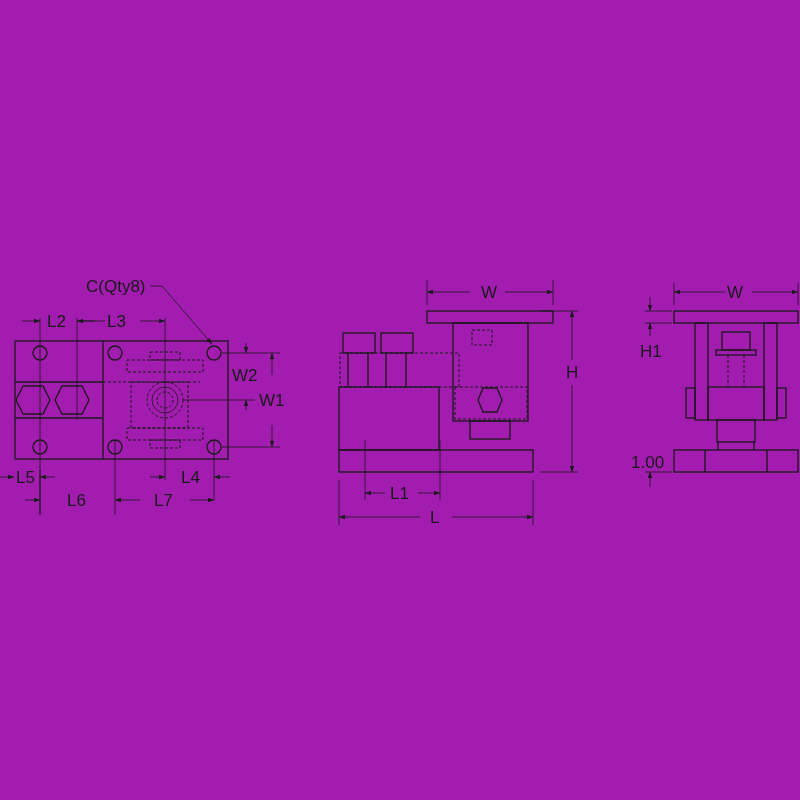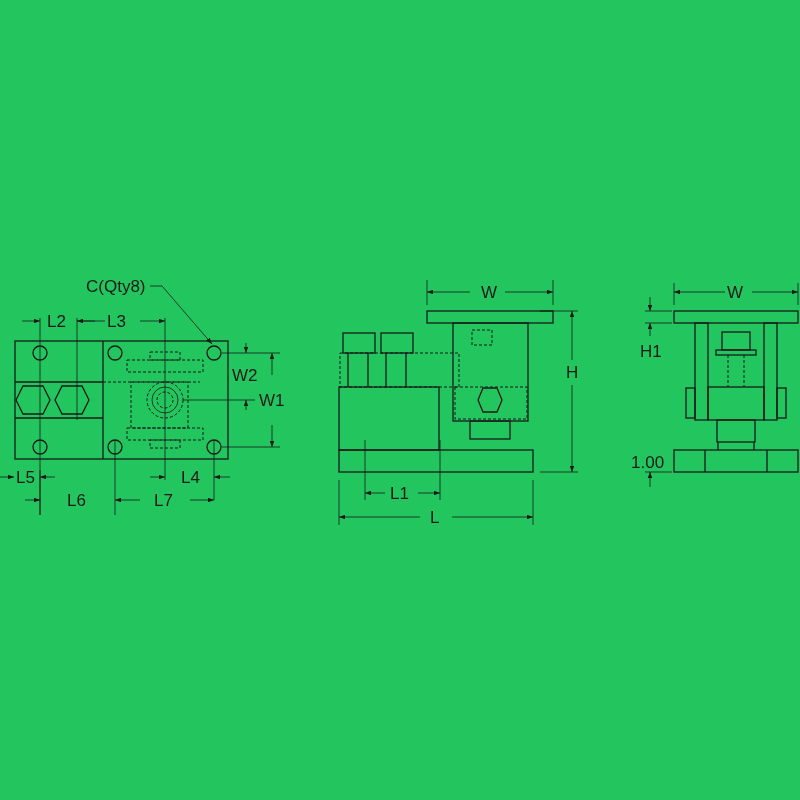--- a/index.html
+++ b/index.html
@@ -1,16 +1,16 @@
 <!DOCTYPE html>
 <html><head>
 <meta charset="utf-8">
 <style>
   html, body { margin:0; padding:0; background:#ffffff; }
-  #canvas { position:relative; width:800px; height:800px; background:#22c55e; overflow:hidden; }
+  #canvas { position:relative; width:800px; height:800px; background:#a21caf; overflow:hidden; }
   svg { position:absolute; left:0; top:0; }
   .ln { stroke:#1a1a1a; stroke-width:1.3; fill:none; }
   .dash { stroke:#1a1a1a; stroke-width:1; fill:none; stroke-dasharray:3,2; }
   .thin { stroke:#1a1a1a; stroke-width:0.8; fill:none; }
   .arrow { fill:#1a1a1a; }
   .lbl { font-family:"Liberation Sans", sans-serif; font-size:17px; fill:#1a1a1a; }
 </style>
 </head>
 <body>
 

